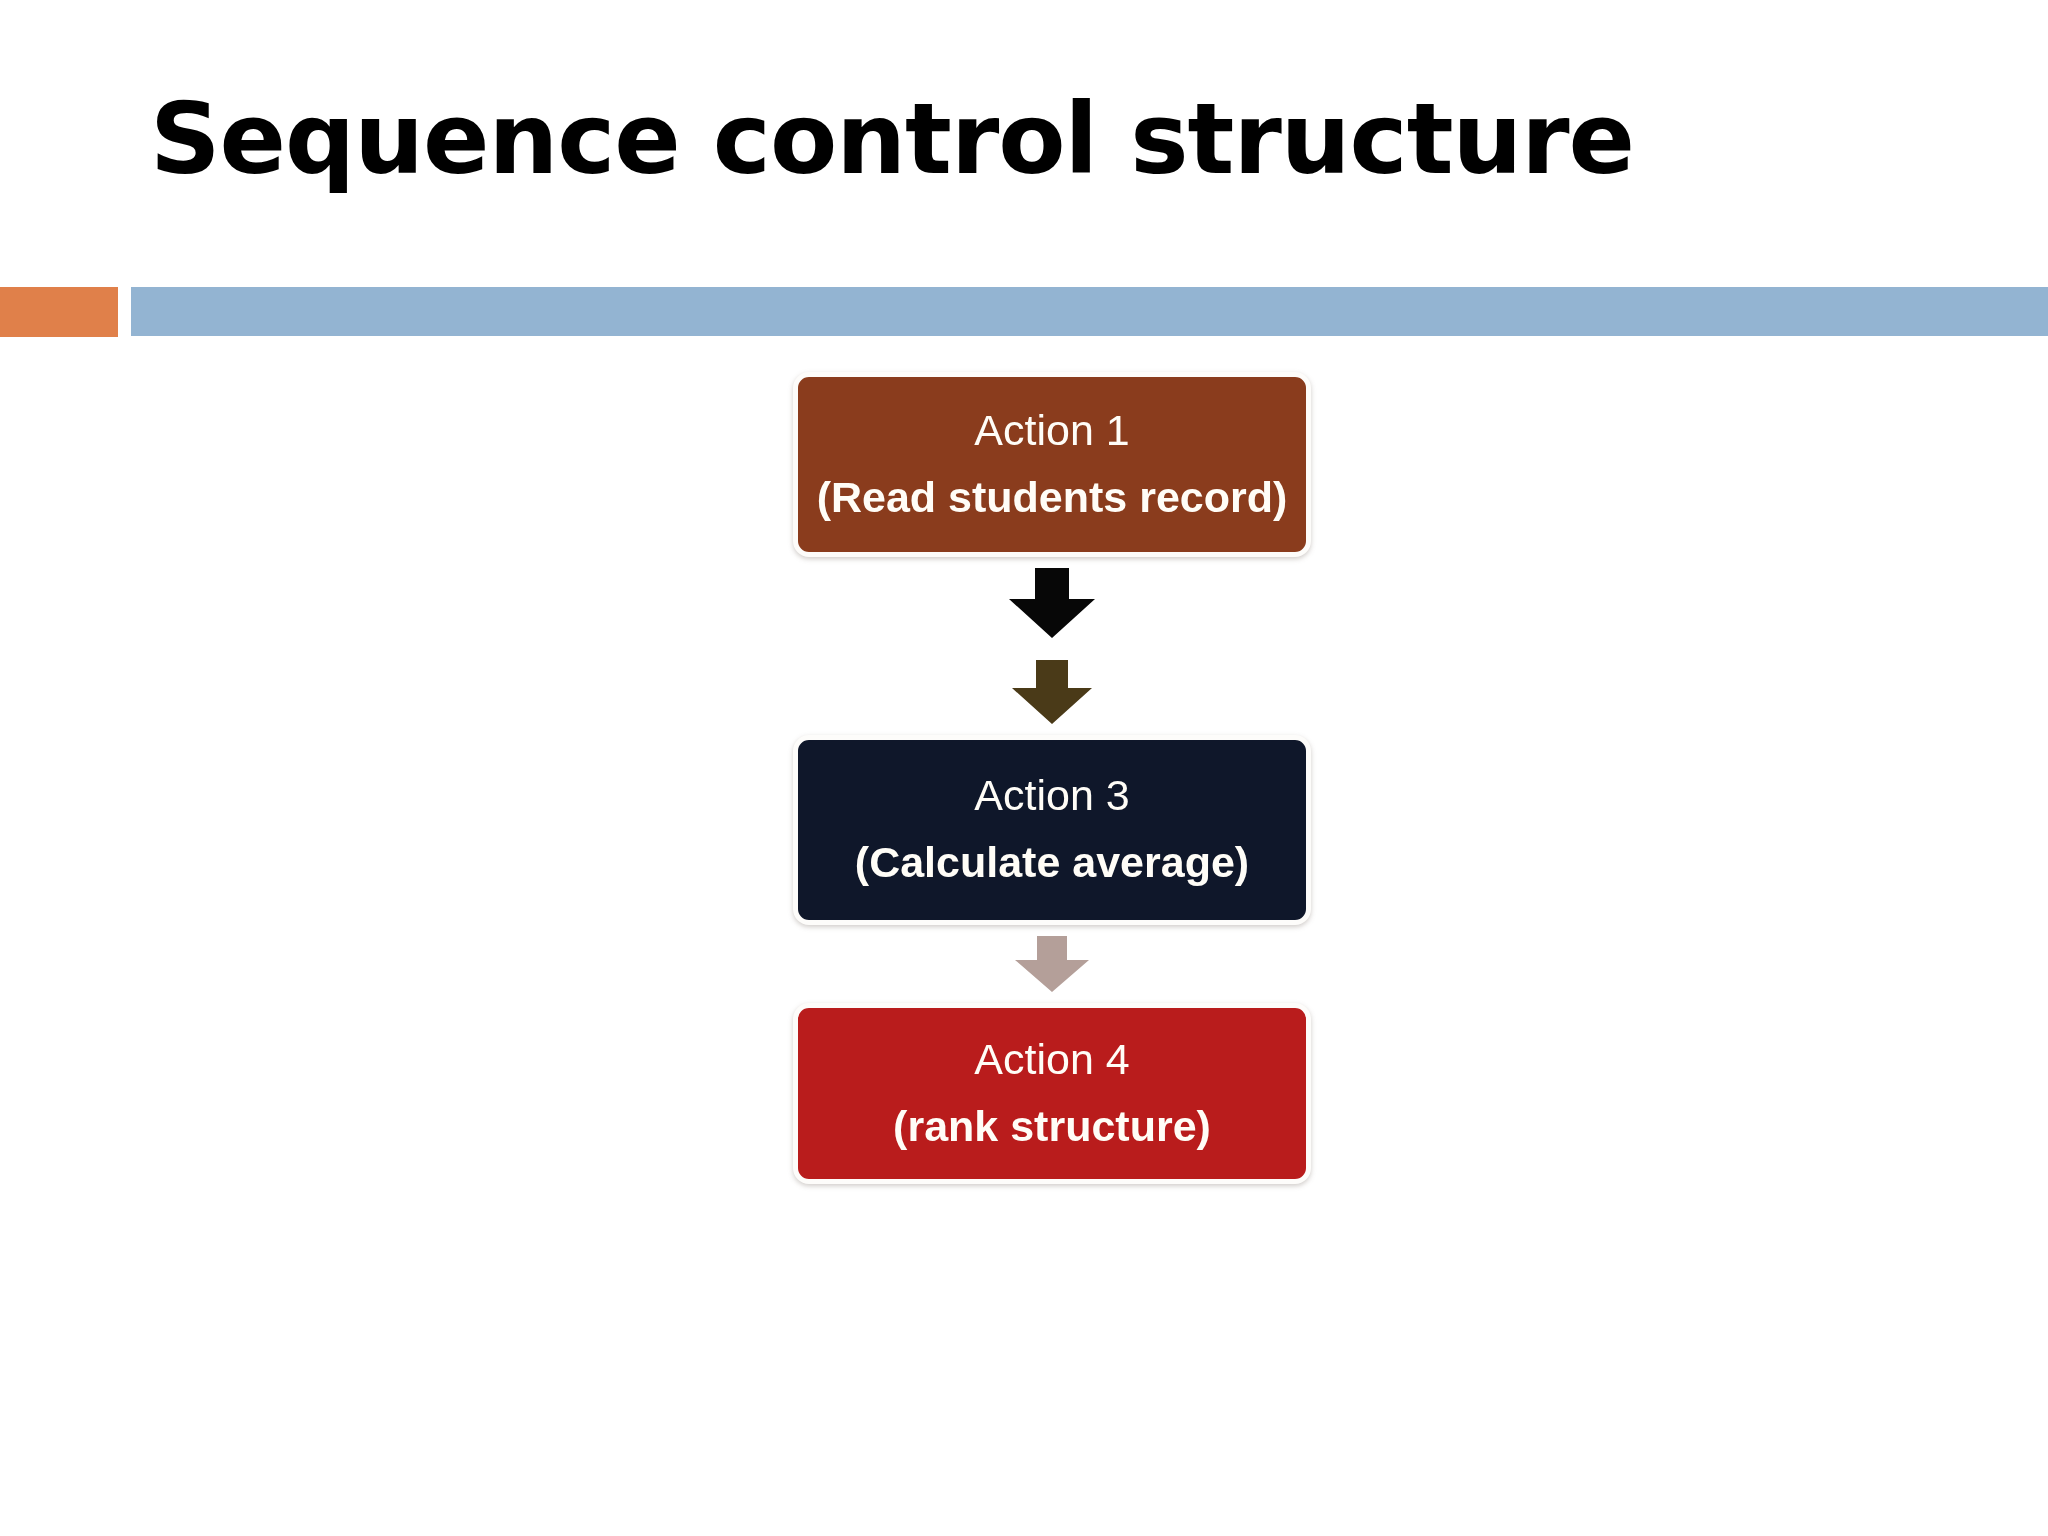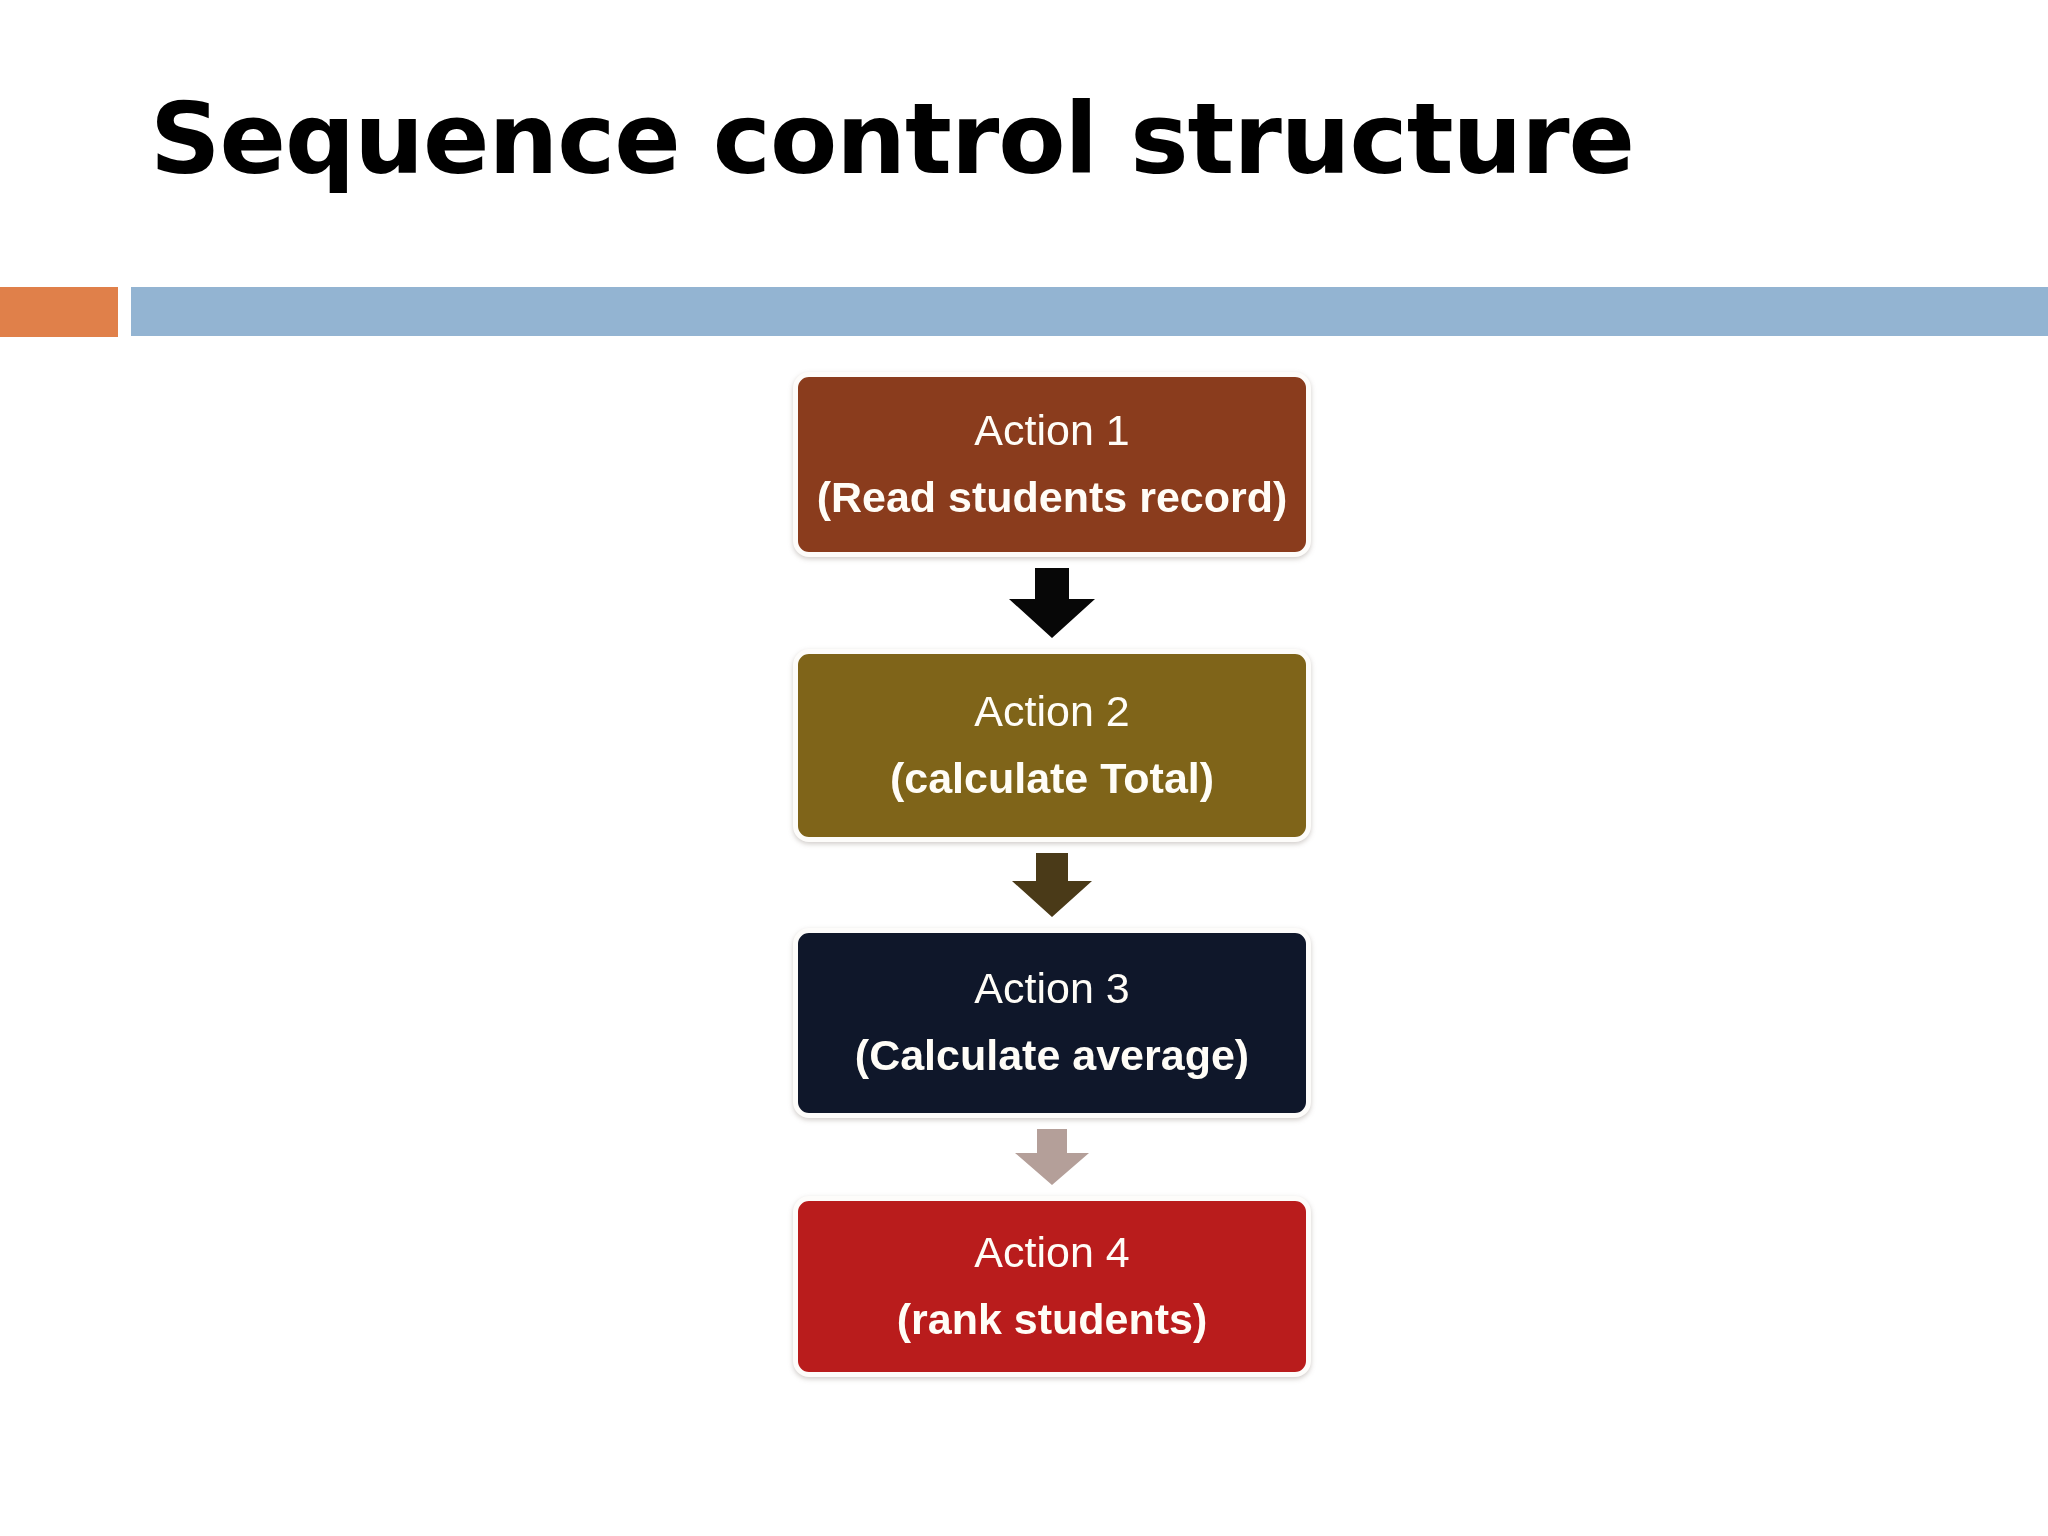--- a/index.html
+++ b/index.html
@@ -114,36 +114,32 @@
 
   <div class="flow-node" id="flow-node-1">
     <span class="node-title">Action 1</span>
     <span class="node-sub">(Read students record)</span>
   </div>
 
   <svg class="flow-arrow" id="flow-arrow-1" width="86" height="70" viewBox="0 0 86 70">
     <polygon points="26,0 60,0 60,31 86,31 43,70 0,31 26,31" fill="#070707"></polygon>
   </svg>
 
-  <div class="flow-node" id="flow-node-2">
-    <span class="node-title">Action 2</span>
-    <span class="node-sub">(calculate Total)</span>
-  </div>
 
   <svg class="flow-arrow" id="flow-arrow-2" width="80" height="64" viewBox="0 0 80 64">
     <polygon points="24,0 56,0 56,28 80,28 40,64 0,28 24,28" fill="#4a3a18"></polygon>
   </svg>
 
   <div class="flow-node" id="flow-node-3">
     <span class="node-title">Action 3</span>
     <span class="node-sub">(Calculate average)</span>
   </div>
 
   <svg class="flow-arrow" id="flow-arrow-3" width="74" height="56" viewBox="0 0 74 56">
     <polygon points="22,0 52,0 52,24 74,24 37,56 0,24 22,24" fill="#b49f99"></polygon>
   </svg>
 
   <div class="flow-node" id="flow-node-4">
     <span class="node-title">Action 4</span>
-    <span class="node-sub">(rank students)</span>
+    <span class="node-sub">(rank structure)</span>
   </div>
 
 </div>
 
 </body></html>

